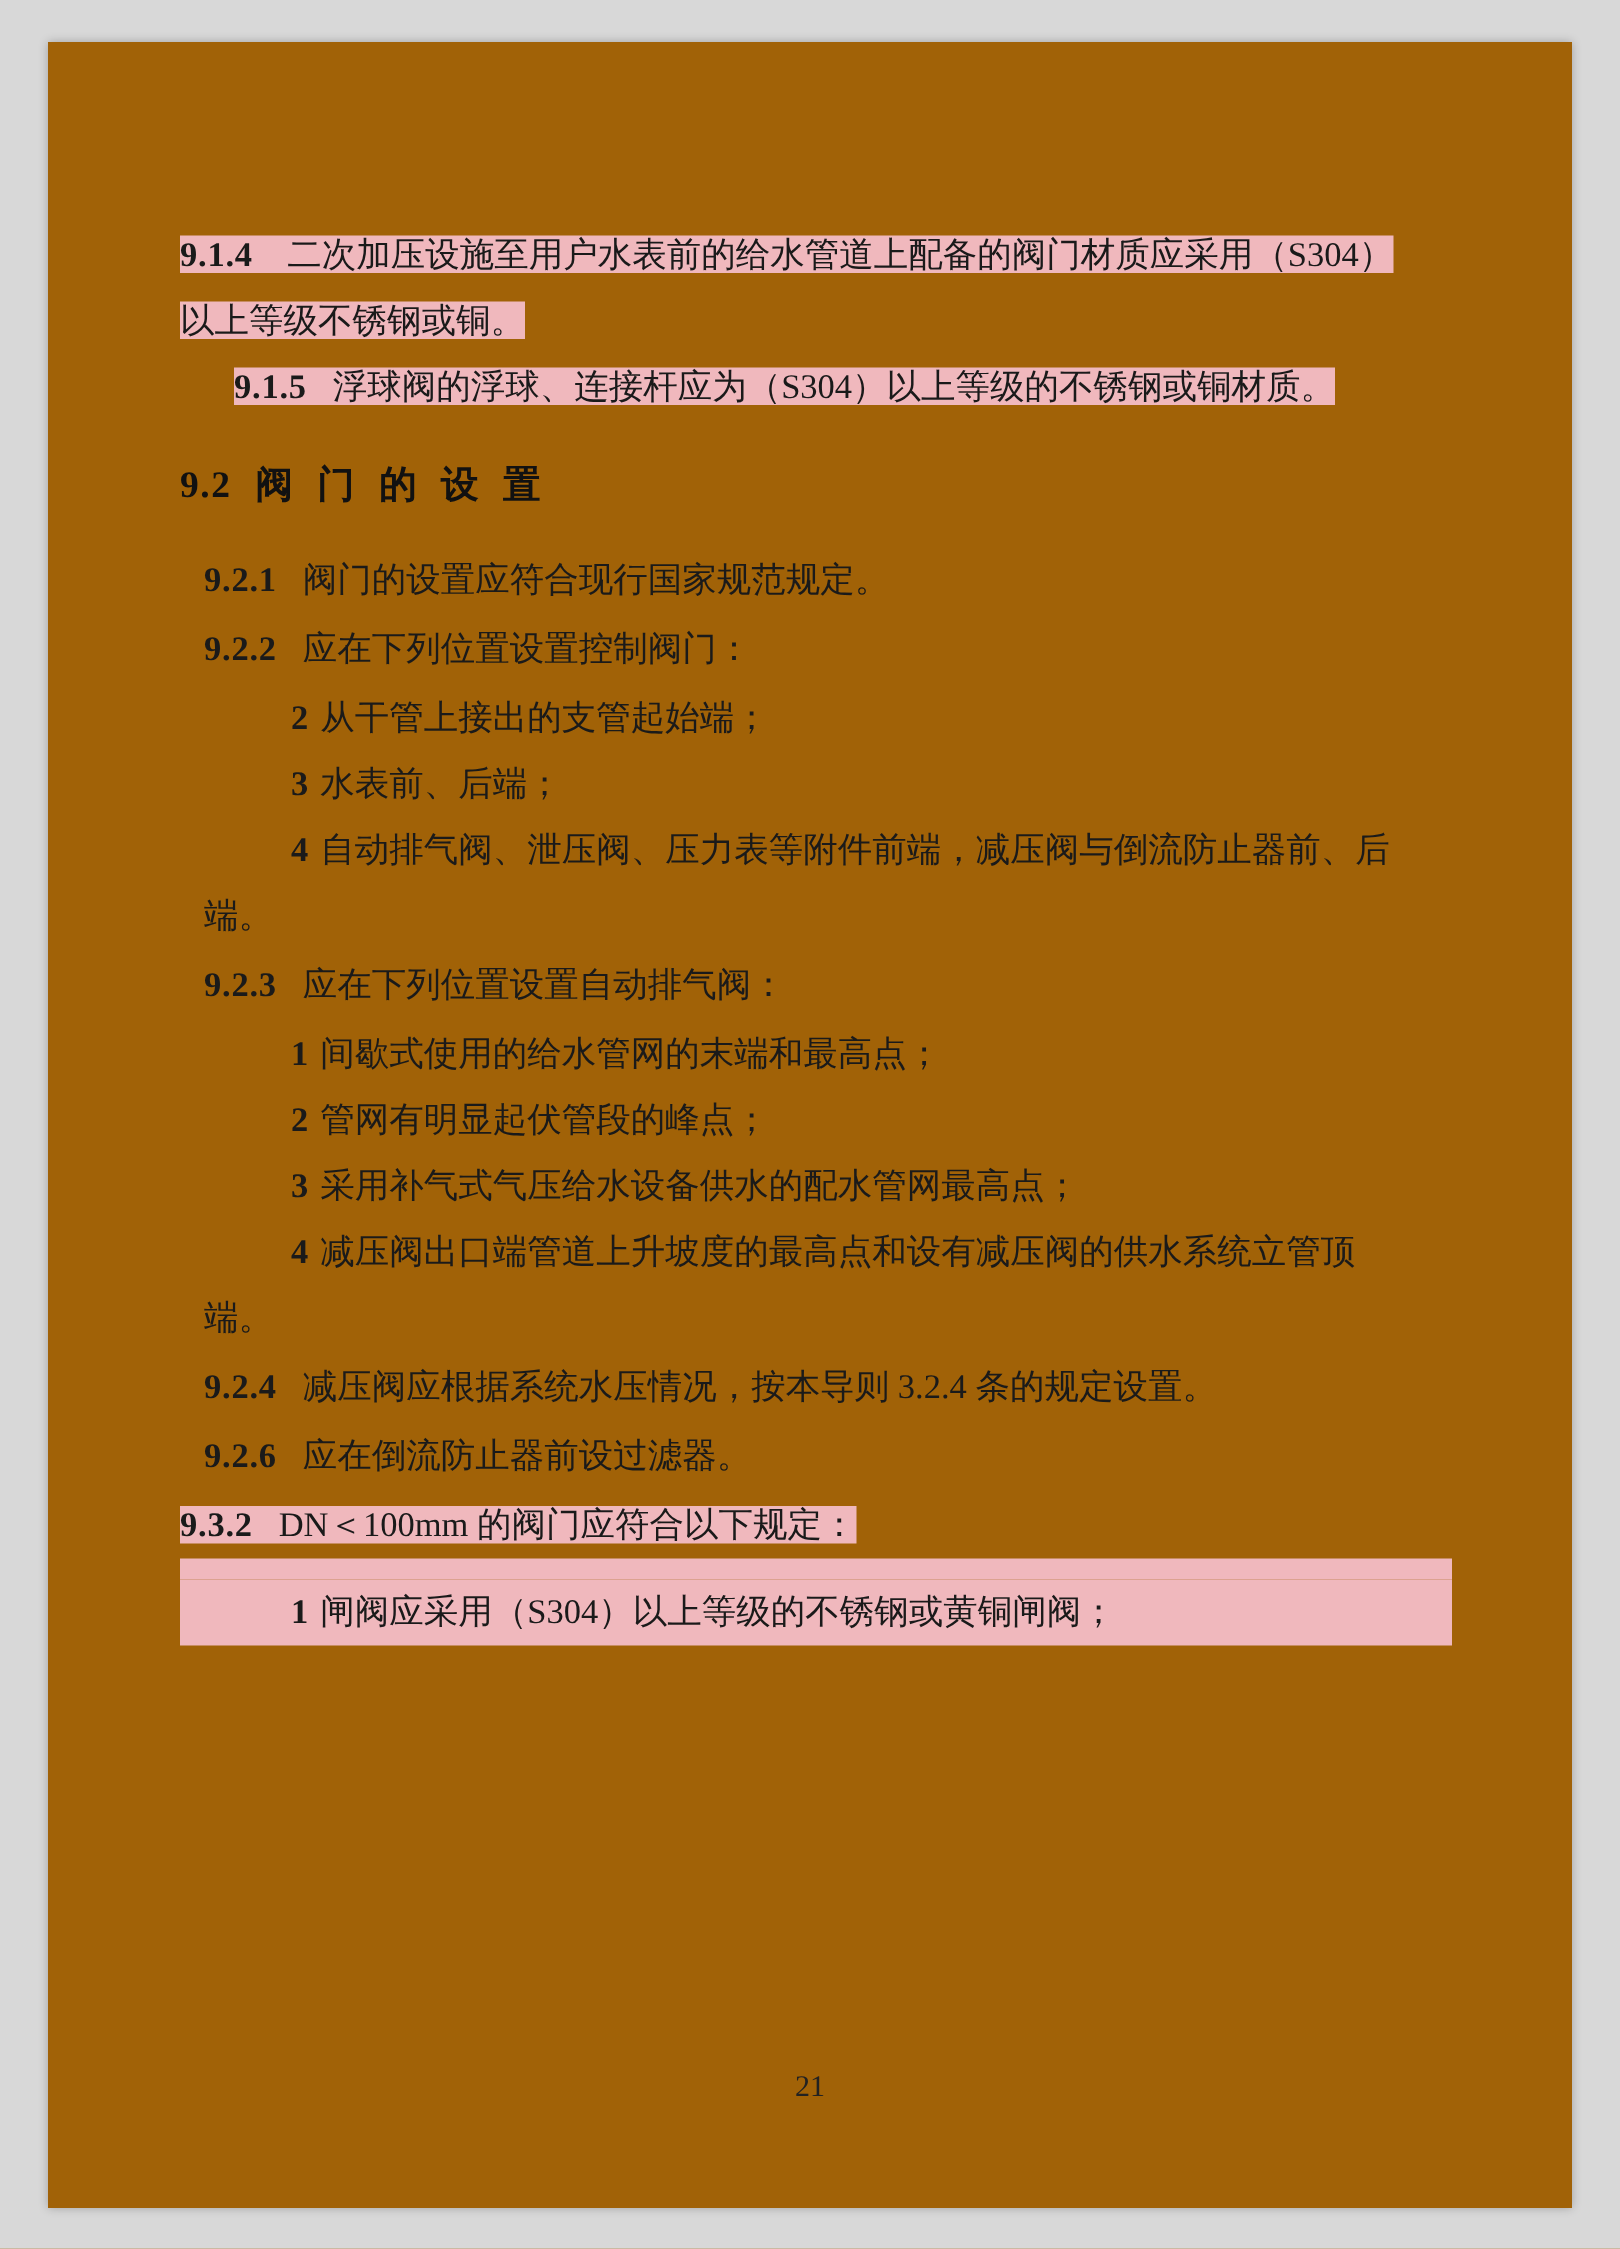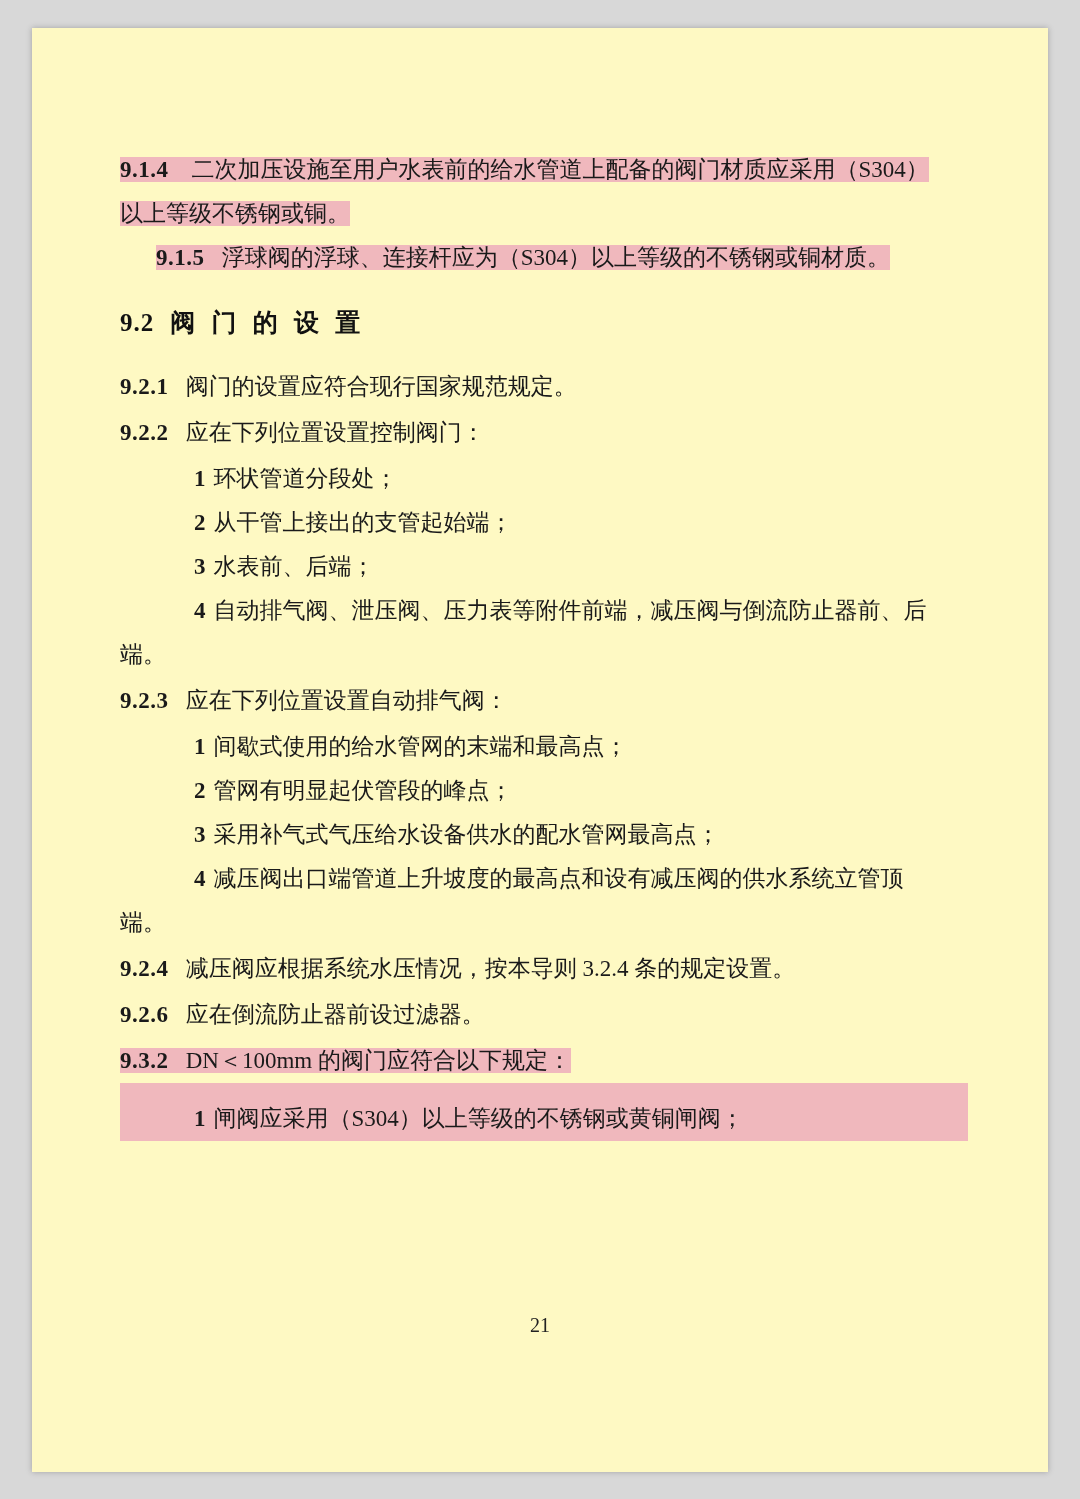--- a/index.html
+++ b/index.html
@@ -11,35 +11,35 @@
     width: 1080px;
     height: 1499px;
     font-family: "Liberation Serif", "DejaVu Serif", serif;
   }
   .page {
     position: absolute;
     left: 32px;
     top: 28px;
     width: 1016px;
     height: 1444px;
-    background: #fef9c3;
+    background: #a16207;
     box-shadow: 0 0 6px rgba(0,0,0,0.25);
     overflow: hidden;
   }
   .content {
     position: absolute;
     left: 88px;
     top: 120px;
     width: 848px;
   }
   .para {
     font-size: 23px;
     line-height: 44px;
     color: #1a1a1a;
-    margin: 0 0 2px 0;
+    margin: 0 0 2px 16px;
     text-align: justify;
   }
   .num {
     font-weight: bold;
     letter-spacing: 0.5px;
   }
   .hl {
     background: #f0b8bd;
   }
   .hl-block {
@@ -69,21 +69,21 @@
     letter-spacing: 1px;
     margin-right: 16px;
   }
   .p-wrap {
     margin-bottom: 0;
   }
   .pagenum {
     position: absolute;
     left: 0;
     right: 0;
-    top: 1286px;
+    top: 1352px;
     text-align: center;
     font-size: 20px;
     color: #222;
   }
 </style>
 </head>
 <body>
 
 <div class="page">
 
@@ -109,23 +109,20 @@
     </div>
 
     <p class="para">
       <span class="num">9.2.1</span>&nbsp;&nbsp;&nbsp;<span>阀门的设置应符合现行国家规范规定。</span>
     </p>
 
     <p class="para">
       <span class="num">9.2.2</span>&nbsp;&nbsp;&nbsp;<span>应在下列位置设置控制阀门：</span>
     </p>
 
-    <p class="item">
-      <span class="inum">1</span><span>环状管道分段处；</span>
-    </p>
     <p class="item">
       <span class="inum">2</span><span>从干管上接出的支管起始端；</span>
     </p>
     <p class="item">
       <span class="inum">3</span><span>水表前、后端；</span>
     </p>
     <p class="item">
       <span class="inum">4</span><span>自动排气阀、泄压阀、压力表等附件前端，减压阀与倒流防止器前、后</span>
     </p>
     <p class="para" style="padding-left:0;">端。</p>

